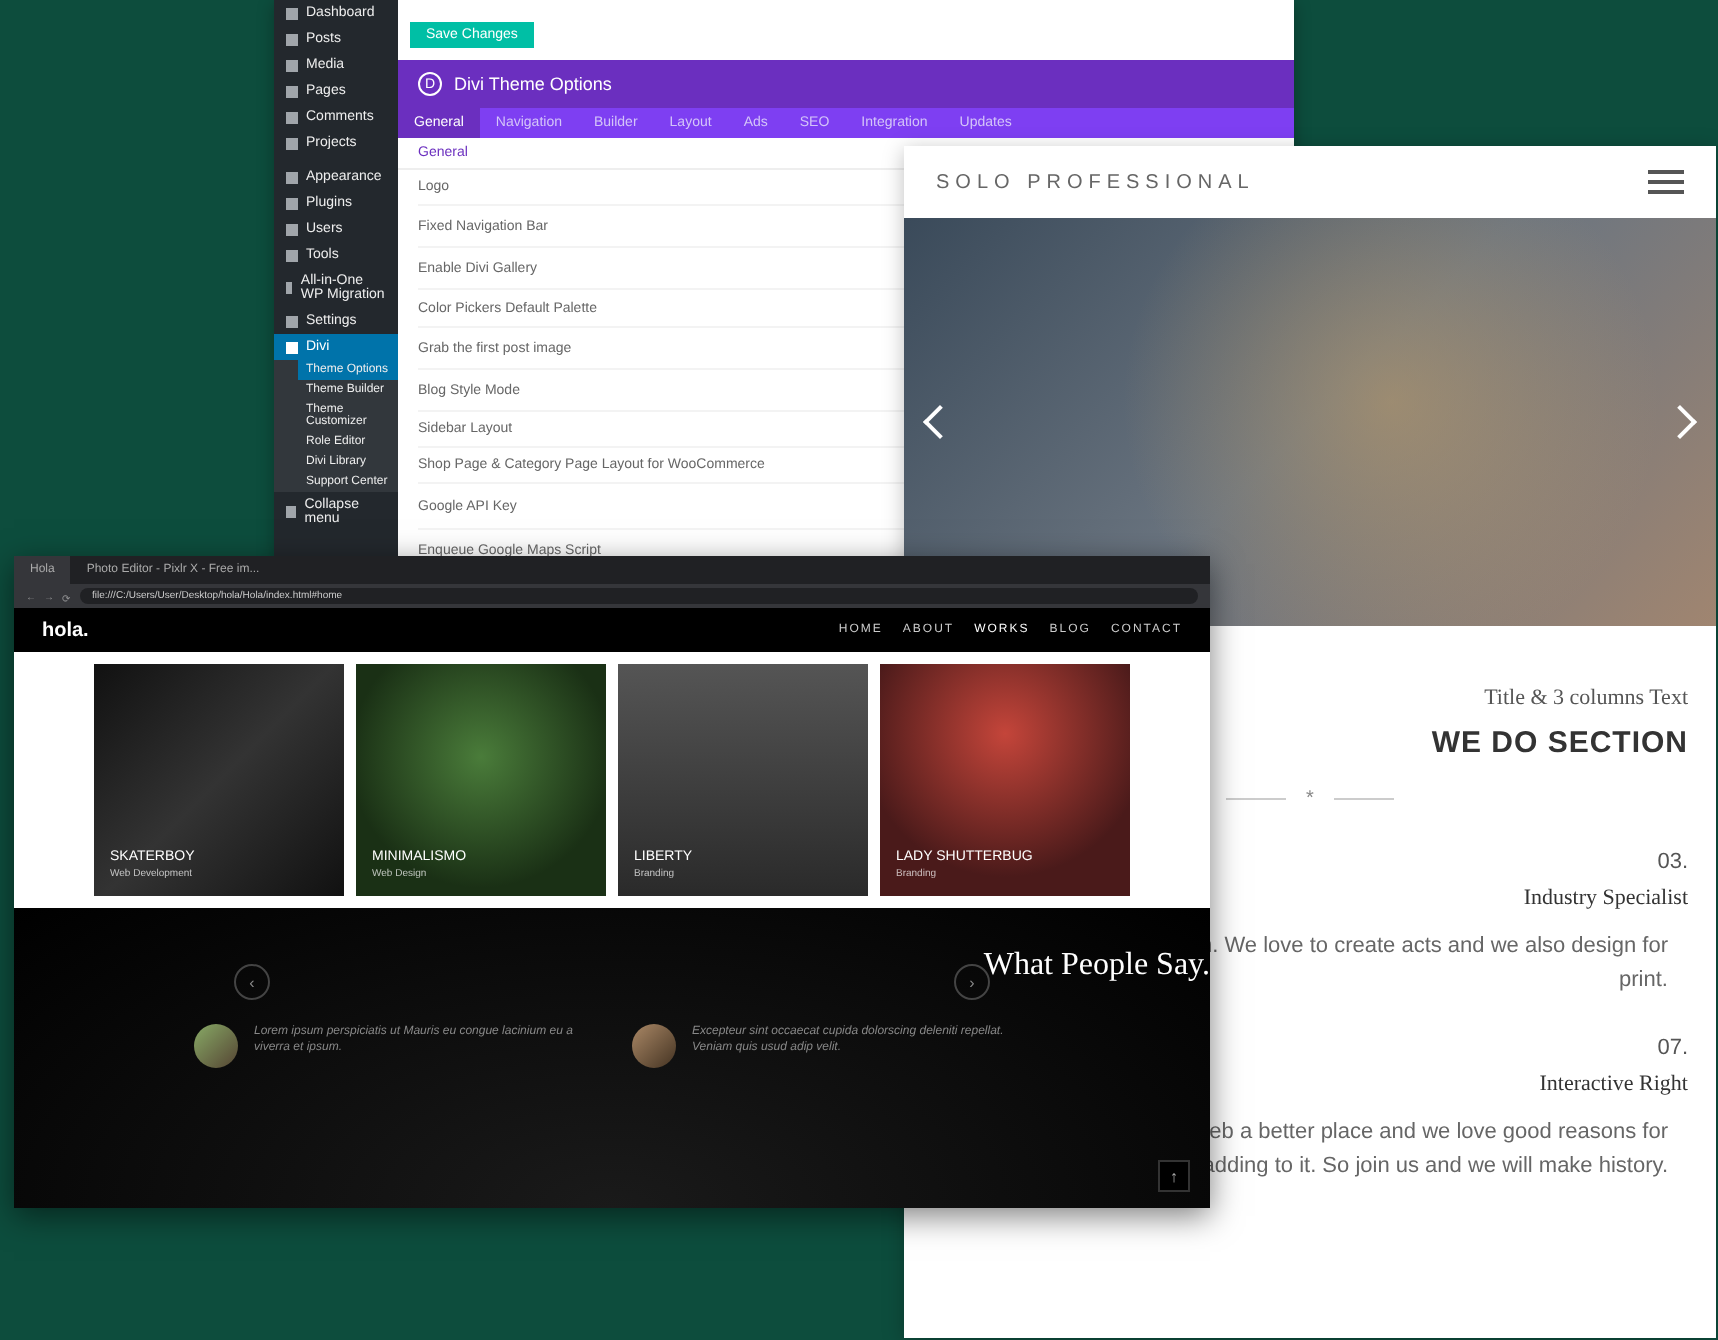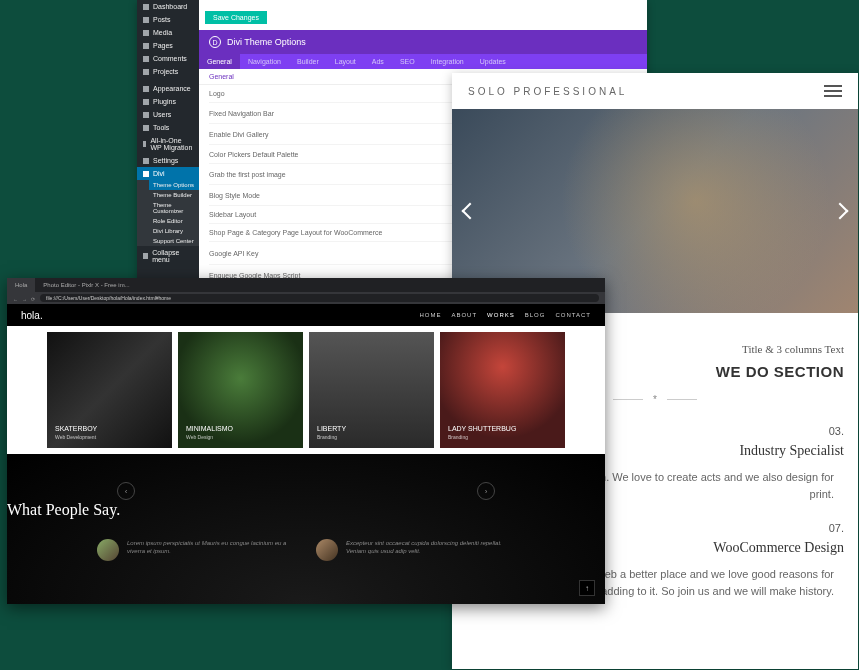--- a/index.html
+++ b/index.html
@@ -46,47 +46,47 @@
 .solo-hero::before { content: ""; position: absolute; inset: 0; background: radial-gradient(circle at 60% 45%, rgba(200,160,100,.5), transparent 50%); }
 .chevron { width: 12px; height: 12px; border-left: 2px solid #fff; border-bottom: 2px solid #fff; cursor: pointer; z-index: 2; }
 .chevron.left { transform: rotate(45deg); }
 .chevron.right { transform: rotate(-135deg); }
 .solo-body { padding: 30px 14px 20px; text-align: right; color: #333; }
 .solo-subtitle { font-size: 11px; color: #555; font-family: Georgia, serif; }
 .solo-title { font-size: 15px; font-weight: 700; margin-top: 8px; letter-spacing: .5px; }
 .solo-divider { margin: 14px auto; font-size: 10px; color: #888; display: flex; align-items: center; justify-content: center; gap: 10px; }
 .solo-divider .line { width: 30px; height: 1px; background: #ccc; }
 .solo-item-num { font-size: 11px; color: #555; margin-top: 20px; }
-.solo-item-title { font-size: 14px; font-family: Georgia, serif; margin-top: 6px; }
+.solo-item-title { font-size: 11px; font-family: Georgia, serif; margin-top: 6px; }
 .solo-item-text { font-size: 11px; color: #666; margin-top: 10px; line-height: 1.5; padding: 0 10px; }
 
 
 .hola-window { position: absolute; left: 7px; top: 278px; width: 598px; height: 326px; background: #080808; box-shadow: 0 4px 15px rgba(0,0,0,.5); }
 .hola-tabs { height: 14px; background: #202124; display: flex; align-items: center; font-size: 6px; color: #aaa; }
 .hola-tab { padding: 0 8px; height: 100%; display: flex; align-items: center; gap: 3px; }
 .hola-tab.active { background: #35363a; }
 .hola-urlbar { height: 12px; background: #35363a; display: flex; align-items: center; padding: 0 6px; font-size: 5px; color: #ccc; gap: 4px; }
 .hola-urlbar .nav-ico { width: 5px; height: 5px; opacity: .6; }
 .hola-urlbar .url { flex: 1; background: #202124; border-radius: 6px; padding: 1px 6px; }
 .hola-nav { height: 22px; background: #000; display: flex; align-items: center; justify-content: space-between; padding: 0 14px; }
-.hola-brand { color: #fff; font-size: 10px; font-weight: 400; }
+.hola-brand { color: #fff; font-size: 10px; font-weight: 700; }
 .hola-links { display: flex; gap: 10px; font-size: 6px; letter-spacing: 1px; }
 .hola-links a { color: #ccc; }
 .hola-links a.active { color: #fff; }
 .hola-grid { height: 128px; background: #fff; display: flex; gap: 6px; padding: 6px 40px; }
 .hola-card { flex: 1; position: relative; overflow: hidden; }
 .hola-card .img { position: absolute; inset: 0; }
 .hola-card .caption { position: absolute; left: 8px; bottom: 8px; color: #fff; font-size: 7px; }
 .hola-card .caption .sub { font-size: 5px; opacity: .7; margin-top: 2px; }
 .c0 { background: linear-gradient(135deg,#111,#333 50%,#111); }
 .c1 { background: radial-gradient(circle at 50% 40%, #4a7c3a, #1a3015 70%); }
 .c2 { background: linear-gradient(180deg,#555,#2a2a2a); }
 .c3 { background: radial-gradient(circle at 50% 30%, #c4453a, #4a1a1a 70%); }
 .hola-testimonials { height: 150px; background: #0a0a0a; background-image: radial-gradient(ellipse at 50% 100%, #1a1a1a, #000); position: relative; padding-top: 20px; }
-.testimonials-title { text-align: left; color: #fff; font-family: Georgia, serif; font-size: 16px; margin-top: 27px; }
+.testimonials-title { text-align: right; color: #fff; font-family: Georgia, serif; font-size: 16px; }
 .nav-circle { position: absolute; top: 28px; width: 18px; height: 18px; border: 1px solid #444; border-radius: 50%; display: flex; align-items: center; justify-content: center; color: #888; font-size: 8px; cursor: pointer; }
 .nav-circle.left { left: 110px; }
 .nav-circle.right { right: 110px; }
 .testimonial-row { display: flex; gap: 20px; padding: 20px 90px 0; }
 .testimonial { flex: 1; display: flex; gap: 8px; }
 .avatar { width: 22px; height: 22px; border-radius: 50%; background: linear-gradient(135deg,#8a6,#543); flex-shrink: 0; }
 .avatar.a2 { background: linear-gradient(135deg,#a86,#432); }
 .testimonial-text { font-size: 6px; color: #888; font-style: italic; line-height: 1.4; }
 .back-top { position: absolute; right: 10px; bottom: 8px; width: 16px; height: 16px; background: #000; border: 1px solid #333; color: #aaa; font-size: 8px; display: flex; align-items: center; justify-content: center; cursor: pointer; }
 </style>
@@ -256,21 +256,21 @@
     <div class="solo-title">WE DO SECTION</div>
     <div class="solo-divider">
         <span class="line"></span>
         <span>*</span>
         <span class="line"></span>
       </div>
     <div class="solo-item-num">03.</div>
     <div class="solo-item-title">Industry Specialist</div>
     <div class="solo-item-text">our roots in graphic design. We love to create acts and we also design for print.</div>
     <div class="solo-item-num">07.</div>
-    <div class="solo-item-title">WooCommerce Design</div>
+    <div class="solo-item-title">Interactive Right</div>
     <div class="solo-item-text">We love making the web a better place and we love good reasons for adding to it. So join us and we will make history.</div>
   </div>
 </div>
 
 <div class="hola-window">
   <div class="hola-tabs">
     <div class="hola-tab active">
         <span>Hola</span>
       </div>
     <div class="hola-tab">

